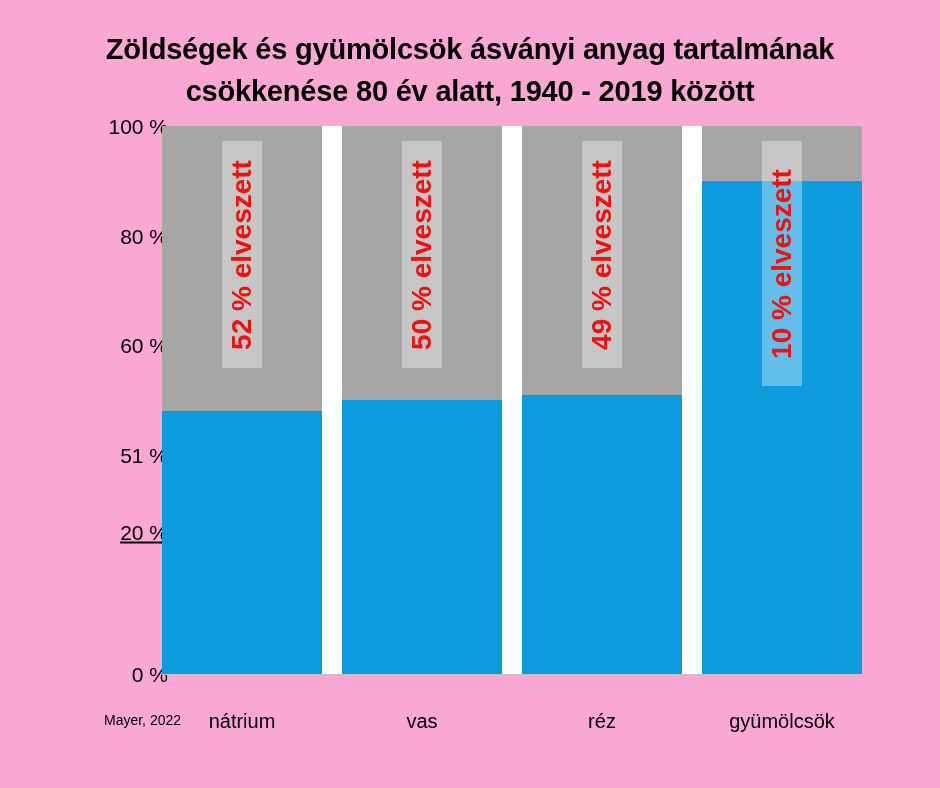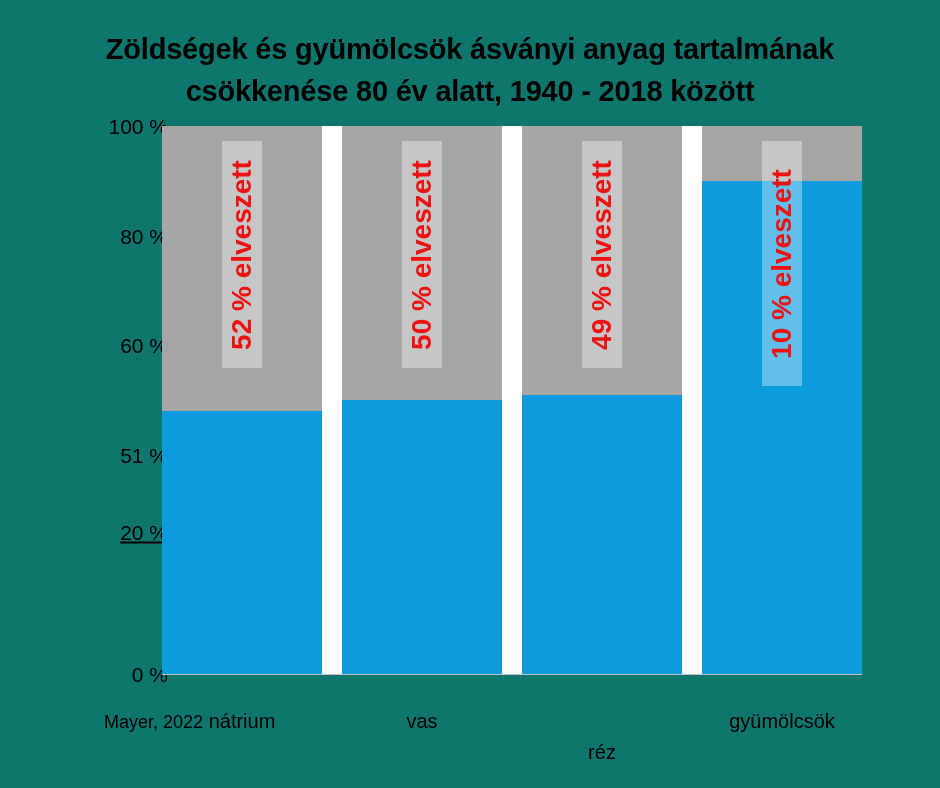--- a/index.html
+++ b/index.html
@@ -11,21 +11,21 @@
     height: 788px;
     background: #ffffff;
     font-family: "Liberation Sans", sans-serif;
     overflow: hidden;
   }
 
   #chart-root {
     position: relative;
     width: 940px;
     height: 788px;
-    background: #0f766e;
+    background: #f9a8d4;
   }
 
   
   .chart-title {
     position: absolute;
     left: 0;
     top: 28px;
     width: 940px;
     text-align: center;
     font-size: 29px;
@@ -133,33 +133,33 @@
     color: #000000;
     line-height: 1.4;
     white-space: nowrap;
   }
 
   
   .source-note {
     position: absolute;
     left: 104px;
     top: 712px;
-    font-size: 18px;
+    font-size: 14px;
     color: #000000;
     white-space: nowrap;
   }
 </style>
 </head>
 <body>
 
 <div id="chart-root">
 
   <div class="chart-title">
     <span>Zöldségek és gyümölcsök ásványi anyag tartalmának</span>
-    <span class="line2">csökkenése 80 év alatt, 1940 - 2018 között</span>
+    <span class="line2">csökkenése 80 év alatt, 1940 - 2019 között</span>
   </div>
 
   <div class="y-axis-labels">
     <div class="y-tick-label" style="top:126px;">100 %</div>
     <div class="y-tick-label" style="top:235.6px;margin-left:17px;">80 %</div>
     <div class="y-tick-label" style="top:345.2px;margin-left:48px;">60 %</div>
     <div class="y-tick-label" style="top:454.8px;">51 %</div>
     <div class="y-tick-label" style="top:532px;text-decoration:underline;">20 %</div>
     <div class="y-tick-label" style="top:674px;">0 %</div>
   </div>
@@ -197,19 +197,19 @@
         <span class="value-label-text">10 % elveszett</span>
       </div>
     </div>
 
   </div>
 
   <div class="x-axis-line"></div>
   <div class="x-axis-labels">
     <div class="x-tick-label" style="left:0px; width:160px;">nátrium</div>
     <div class="x-tick-label" style="left:180px; width:160px;">vas</div>
-    <div class="x-tick-label" style="left:360px; width:160px;margin-top:31px;">réz</div>
+    <div class="x-tick-label" style="left:360px; width:160px;">réz</div>
     <div class="x-tick-label" style="left:540px; width:160px;">gyümölcsök</div>
   </div>
 
   <div class="source-note">Mayer, 2022</div>
 
 </div>
 
 </body></html>

